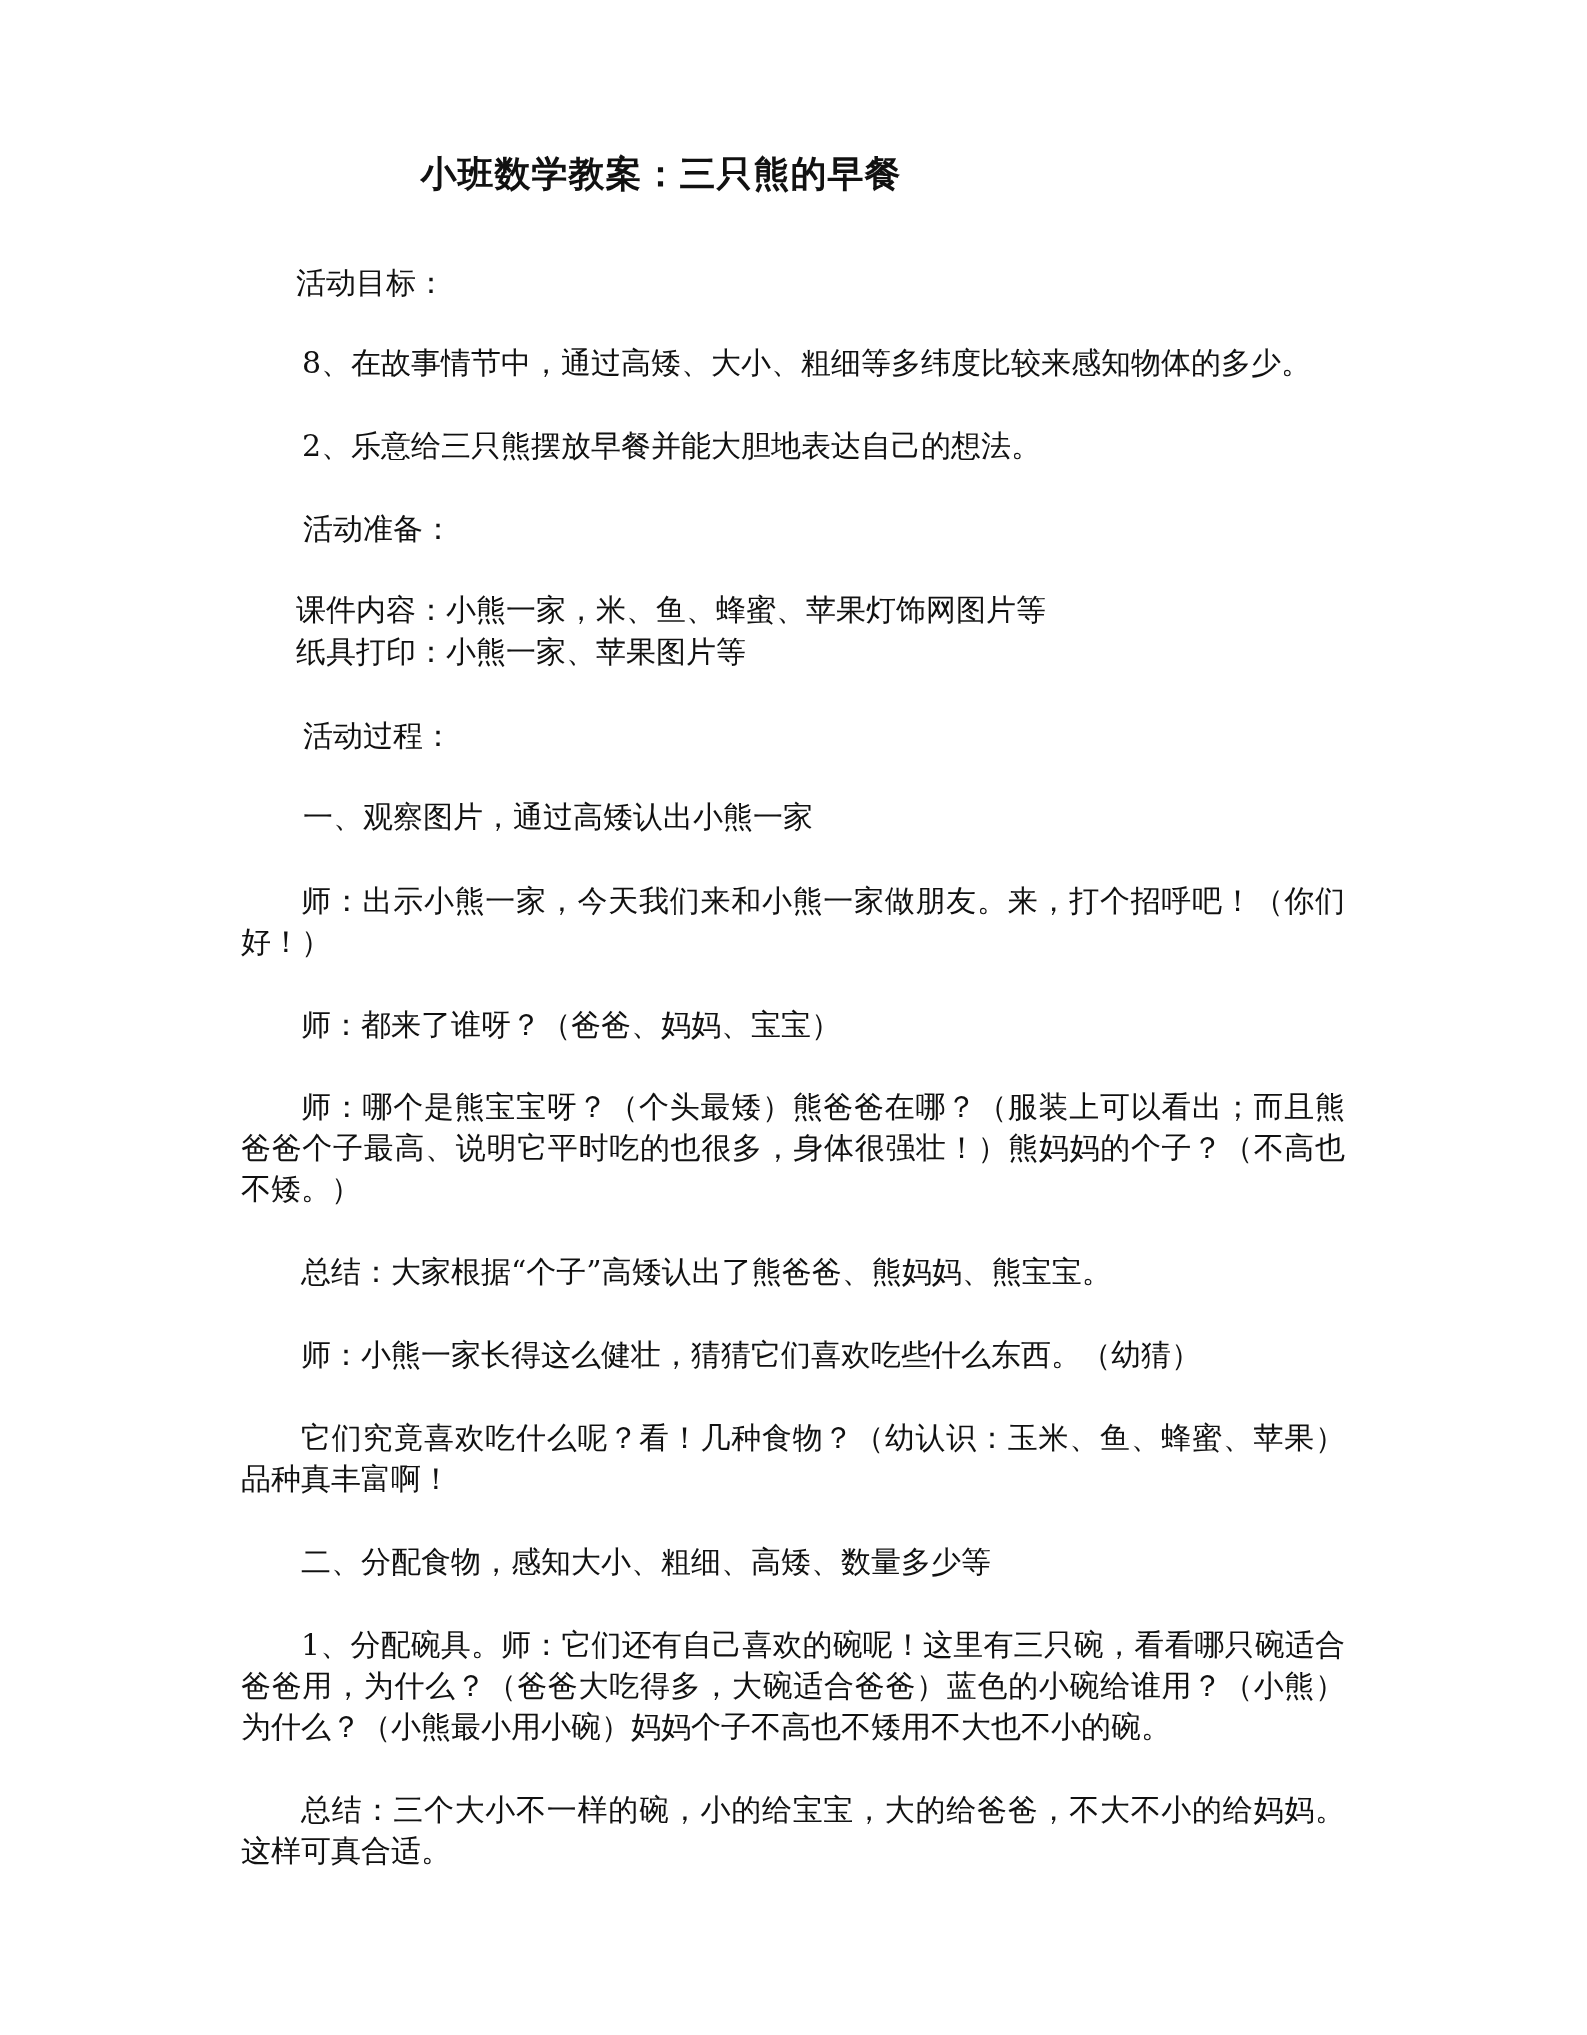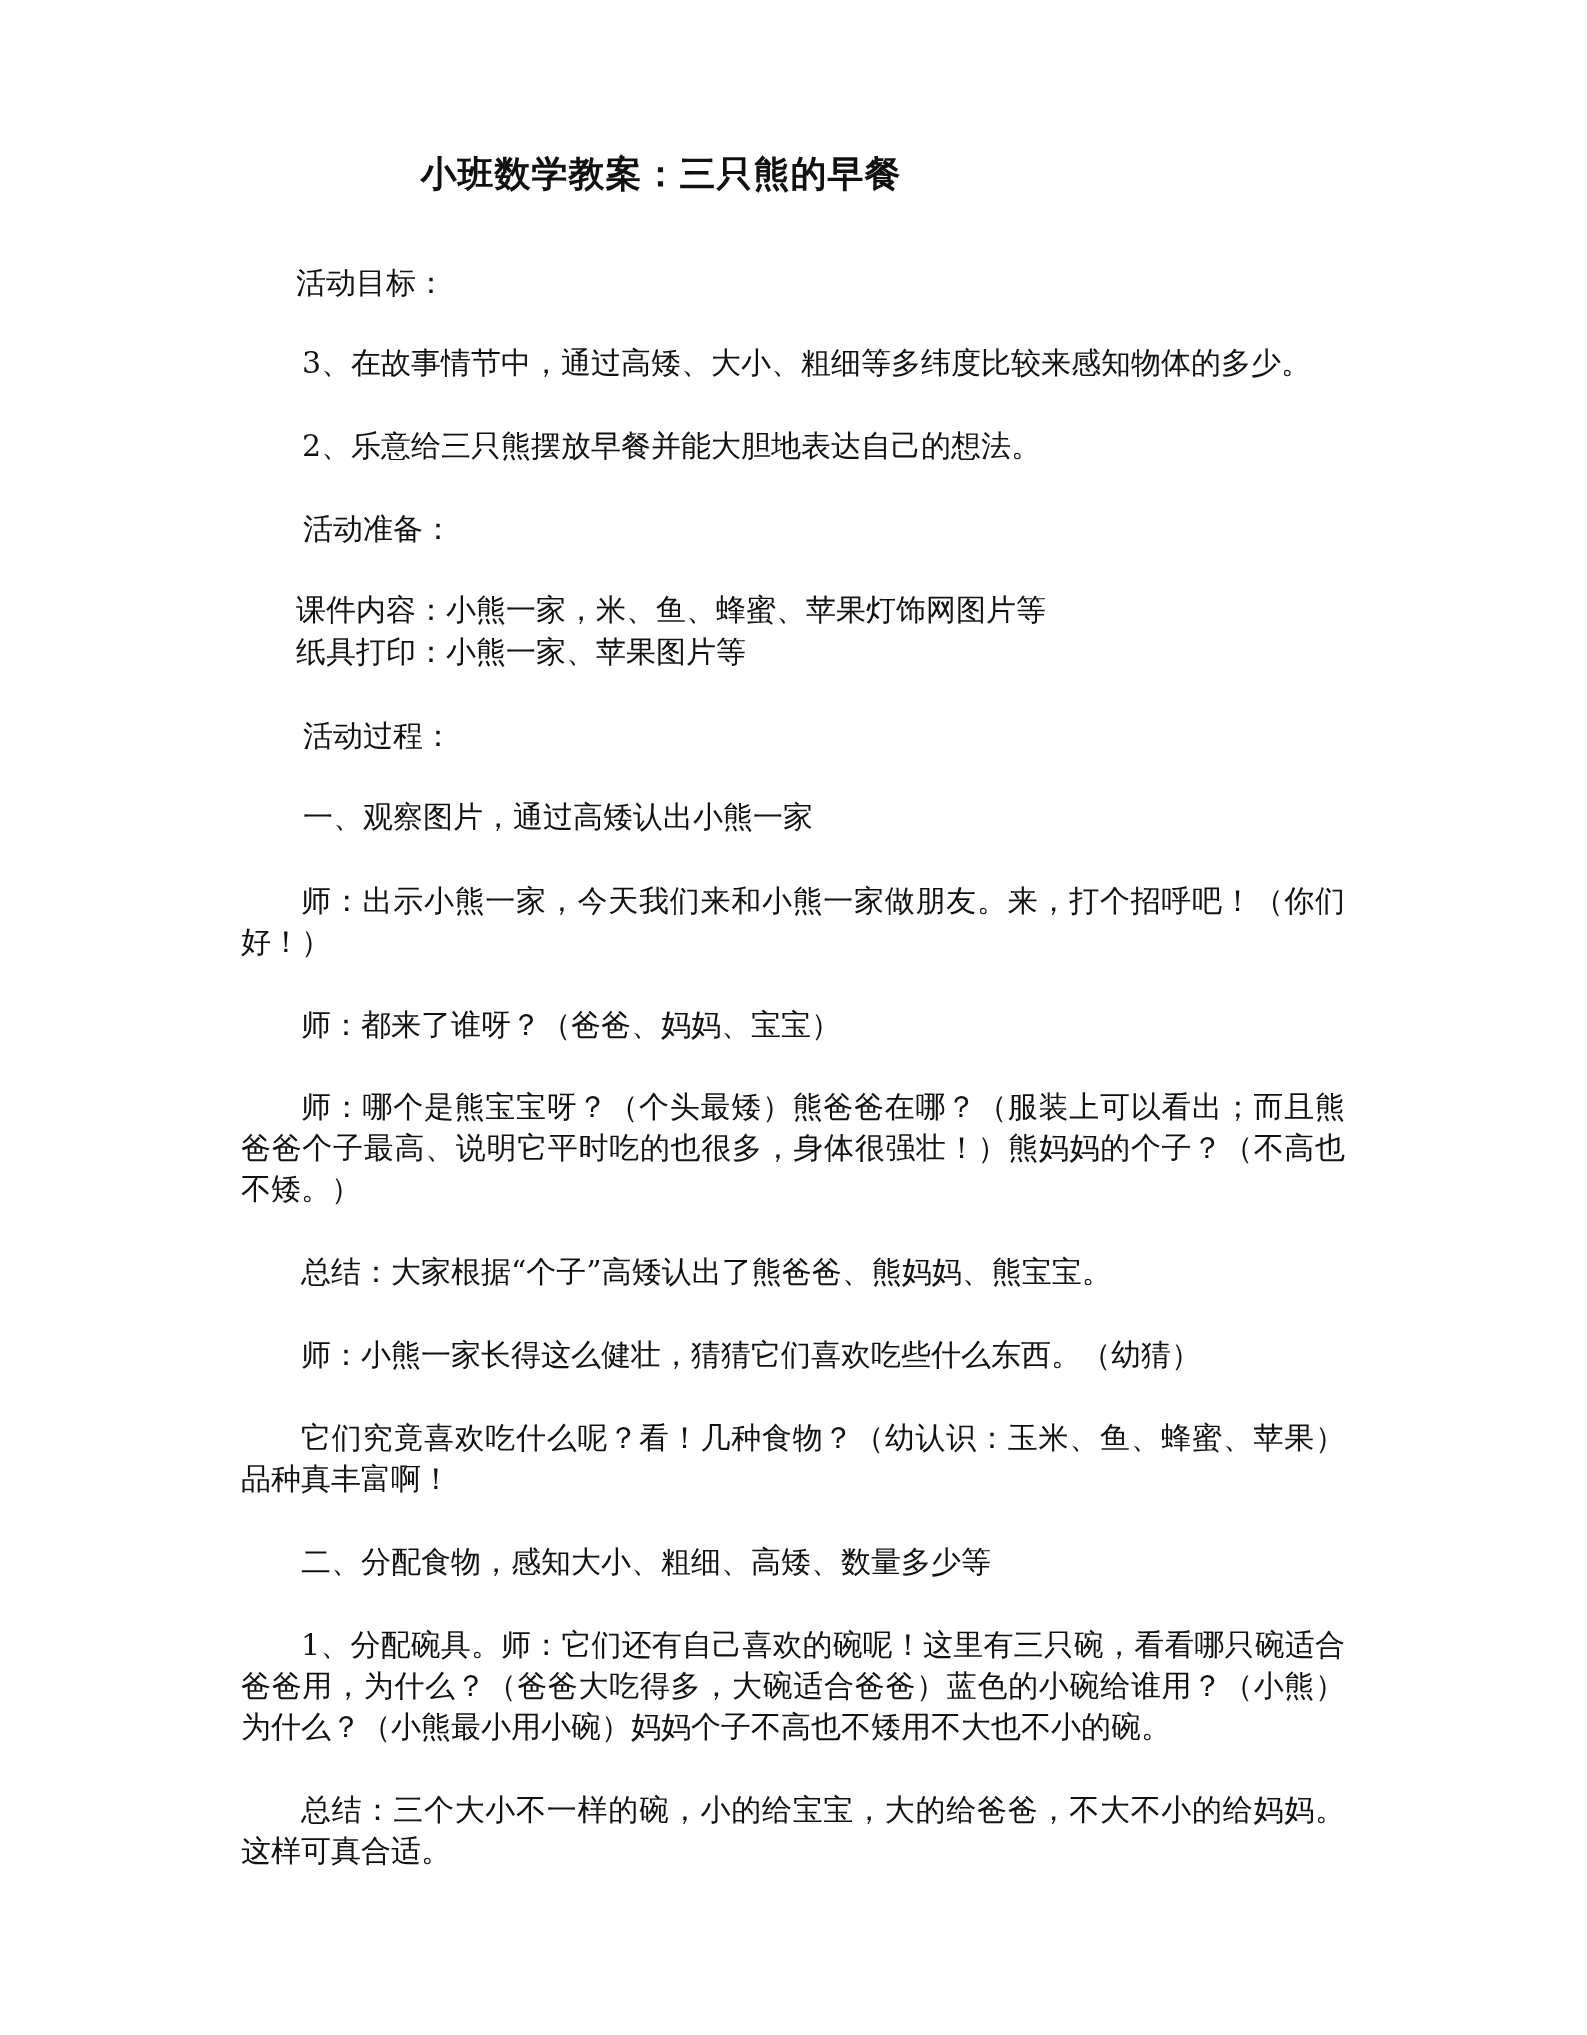--- a/index.html
+++ b/index.html
@@ -12,21 +12,21 @@
        text-indent: 60px; text-align: justify; white-space: normal; }
   .p.line { white-space: nowrap; }
 </style>
 </head>
 <body>
 
 <div class="page">
   <div class="title">小班数学教案：三只熊的早餐</div>
 
   <div class="p line" style="top:262px; text-indent:55px;">活动目标：</div>
-  <div class="p line" style="top:342px; text-indent:61px;">3、在故事情节中，通过高矮、大小、粗细等多纬度比较来感知物体的多少。</div>
+  <div class="p line" style="top:342px; text-indent:61px;">8、在故事情节中，通过高矮、大小、粗细等多纬度比较来感知物体的多少。</div>
   <div class="p line" style="top:425px; text-indent:61px;">2、乐意给三只熊摆放早餐并能大胆地表达自己的想法。</div>
   <div class="p line" style="top:508px; text-indent:62px;">活动准备：</div>
   <div class="p line" style="top:589px; text-indent:55px;">课件内容：小熊一家，米、鱼、蜂蜜、苹果灯饰网图片等</div>
   <div class="p line" style="top:631px; text-indent:55px;">纸具打印：小熊一家、苹果图片等</div>
   <div class="p line" style="top:796px; text-indent:62px;">一、观察图片，通过高矮认出小熊一家</div>
   <div class="p line" style="top:715px; text-indent:62px;">活动过程：</div>
   <div class="p" style="top:880px;">师：出示小熊一家，今天我们来和小熊一家做朋友。来，打个招呼吧！（你们好！）</div>
   <div class="p line" style="top:1004px;">师：都来了谁呀？（爸爸、妈妈、宝宝）</div>
   <div class="p" style="top:1086px;">师：哪个是熊宝宝呀？（个头最矮）熊爸爸在哪？（服装上可以看出；而且熊爸爸个子最高、说明它平时吃的也很多，身体很强壮！）熊妈妈的个子？（不高也不矮。）</div>
   <div class="p line" style="top:1251px;">总结：大家根据“个子”高矮认出了熊爸爸、熊妈妈、熊宝宝。</div>

